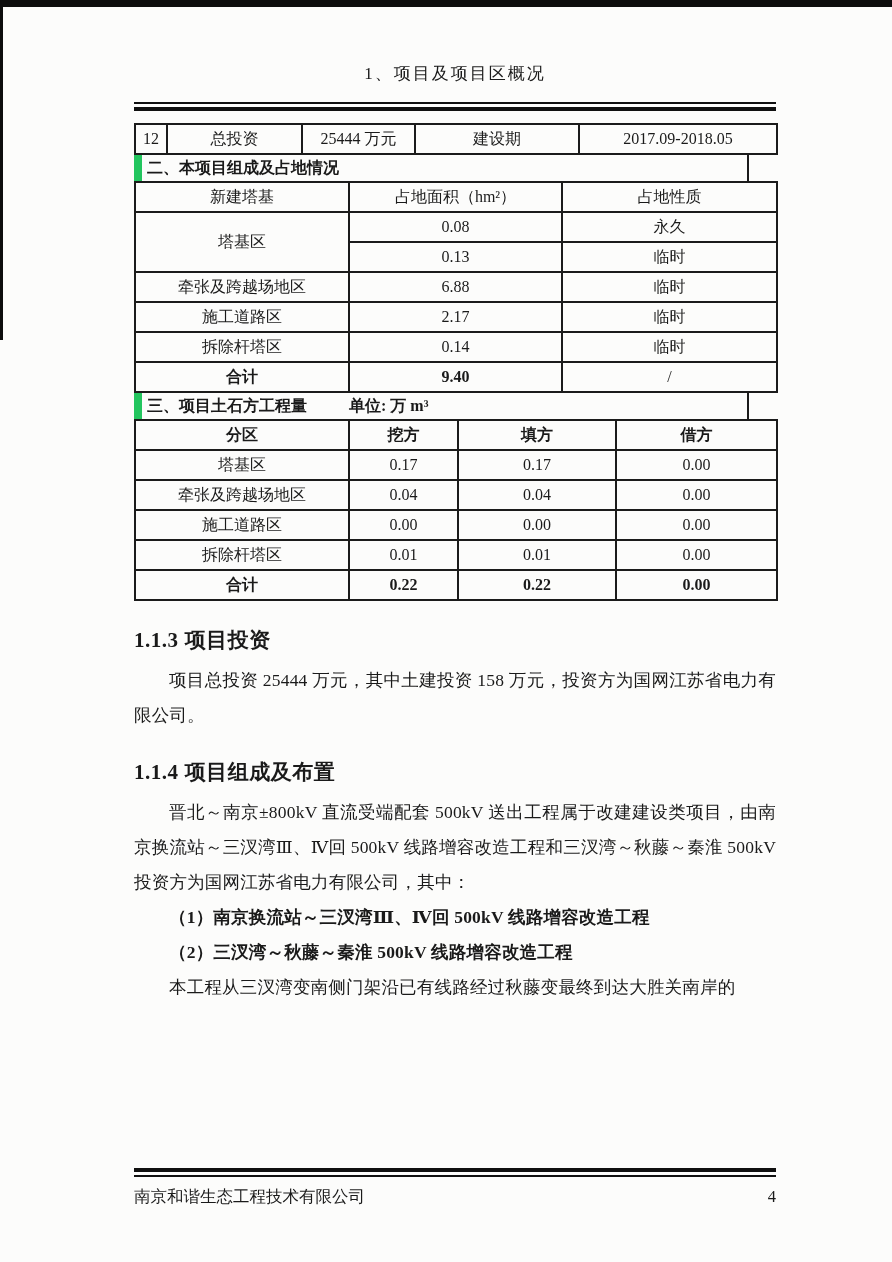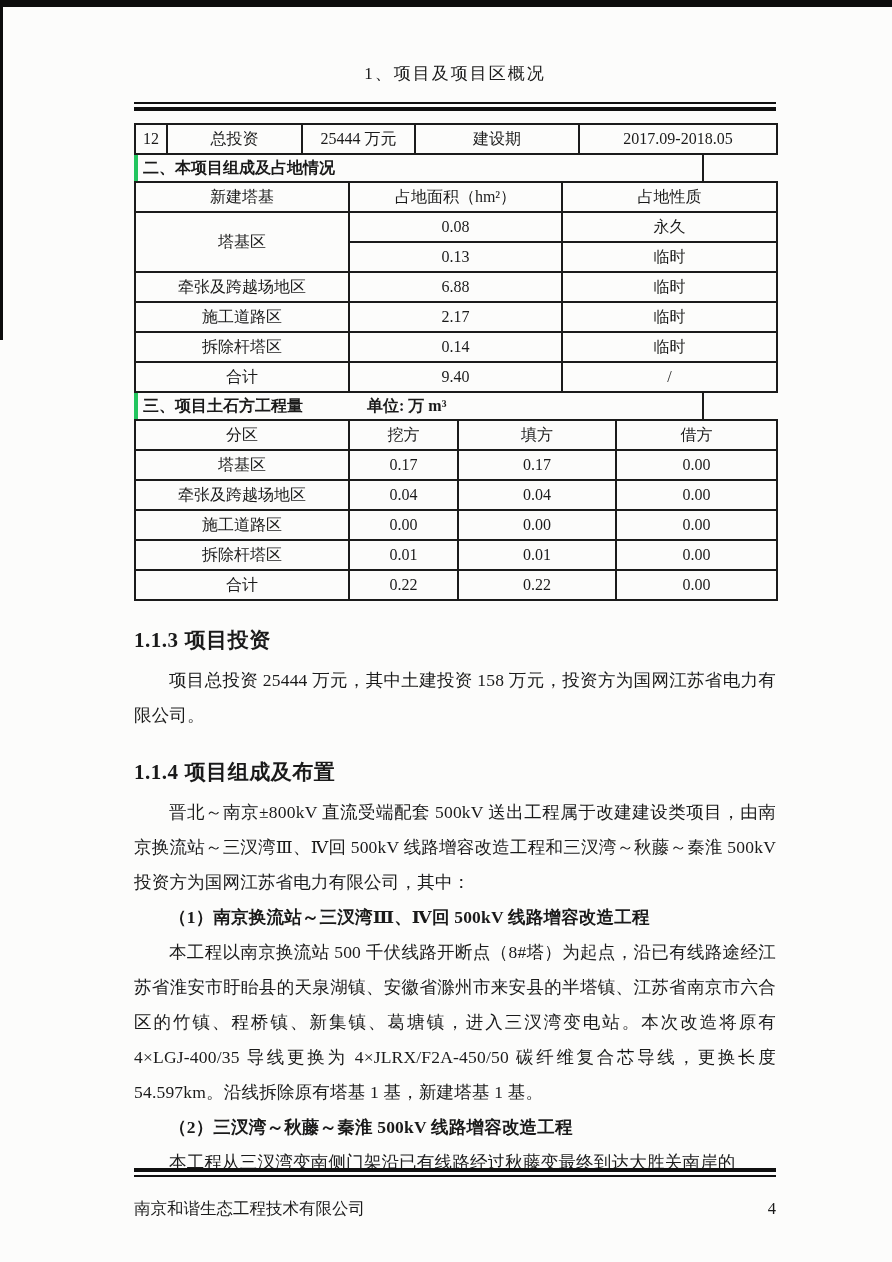--- a/index.html
+++ b/index.html
@@ -27,48 +27,48 @@
   .dtable{border-collapse:collapse;width:642px;table-layout:fixed;}
   .dtable td{
     border:2px solid #1b1b1b;text-align:center;vertical-align:middle;
     height:26px;font-size:16px;padding:1px 2px;line-height:22px;
     overflow:hidden;
   }
   .t1-row1 td{height:50px;}
   .cell-left{
     text-align:left;text-indent:2em;line-height:25px;padding:2px 7px;
   }
-  .bold{font-weight:normal;}
+  .bold{font-weight:bold;}
 
   .section-bar{
-    border-left:4px solid #22c55e;border-right:2px solid #1b1b1b;
+    border-left:8px solid #22c55e;border-right:2px solid #1b1b1b;
     height:26px;line-height:26px;font-size:16px;font-weight:bold;
-    padding-left:5px;box-sizing:border-box;width:570px;
-  }
-  .unit-label{margin-left:64px;}
+    padding-left:5px;box-sizing:border-box;width:615px;
+  }
+  .unit-label{margin-left:42px;}
 
   .h2{
     font-size:21px;font-weight:bold;letter-spacing:0.5px;
     margin:24px 0 0 0;height:30px;line-height:30px;
     font-family:"Liberation Sans","DejaVu Sans",sans-serif;
   }
   .h2 .h2-num{font-family:"Liberation Serif","DejaVu Serif",serif;}
   .body-p{
     margin:8px 0 0 0;font-size:17.5px;line-height:35px;
     text-align:justify;text-indent:2em;letter-spacing:0.2px;
   }
   .sub-head{
     margin:0;font-size:17.5px;line-height:35px;font-weight:bold;
     text-indent:2em;letter-spacing:0.2px;
   }
 
   .footer{position:absolute;left:134px;top:1168px;width:642px;}
   .footer-row{
     display:flex;justify-content:space-between;align-items:baseline;
-    padding-top:21px;font-size:16.5px;
+    padding-top:9px;font-size:16.5px;
   }
 </style>
 </head>
 <body>
 
 <div class="scan-top"></div>
 <div class="scan-left"></div>
 
 <div class="content">
 
@@ -190,21 +190,20 @@
     </tr>
   </tbody>
     </table>
 
   <div class="h2"><span class="h2-num">1.1.3</span>&nbsp;<span>项目投资</span></div>
   <p class="body-p">项目总投资 25444 万元，其中土建投资 158 万元，投资方为国网江苏省电力有限公司。</p>
 
   <div class="h2" style=""><span class="h2-num">1.1.4</span>&nbsp;<span>项目组成及布置</span></div>
   <p class="body-p">晋北～南京±800kV 直流受端配套 500kV 送出工程属于改建建设类项目，由南京换流站～三汊湾Ⅲ、Ⅳ回 500kV 线路增容改造工程和三汊湾～秋藤～秦淮 500kV 投资方为国网江苏省电力有限公司，其中：</p>
   <p class="sub-head">（1）南京换流站～三汊湾Ⅲ、Ⅳ回 500kV 线路增容改造工程</p>
-  <p class="body-p" style="margin-top:0;">本工程以南京换流站 500 千伏线路开断点（8#塔）为起点，沿已有线路途经江苏省淮安市盱眙县的天泉湖镇、安徽省滁州市来安县的半塔镇、江苏省南京市六合区的竹镇、程桥镇、新集镇、葛塘镇，进入三汊湾变电站。本次改造将原有 4×LGJ-400/35 导线更换为 4×JLRX/F2A-450/50 碳纤维复合芯导线，更换长度 54.597km。沿线拆除原有塔基 1 基，新建塔基 1 基。</p>
   <p class="sub-head">（2）三汊湾～秋藤～秦淮 500kV 线路增容改造工程</p>
   <p class="body-p" style="margin-top:0;">本工程从三汊湾变南侧门架沿已有线路经过秋藤变最终到达大胜关南岸的</p>
 
 </div>
 
 <div class="footer">
   <div class="rule-thick-thin"></div>
   <div class="footer-row">
     <span>南京和谐生态工程技术有限公司</span>
     <span>4</span>

